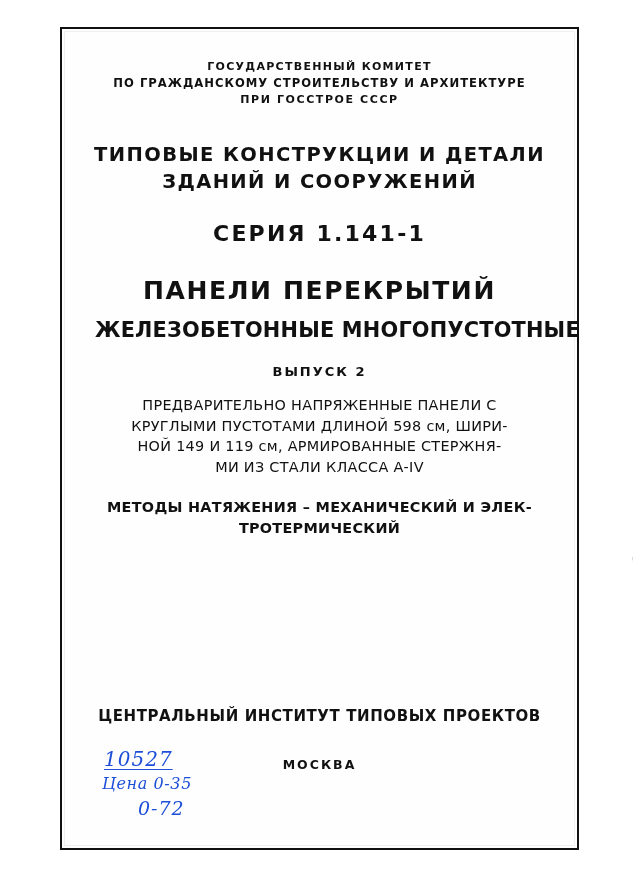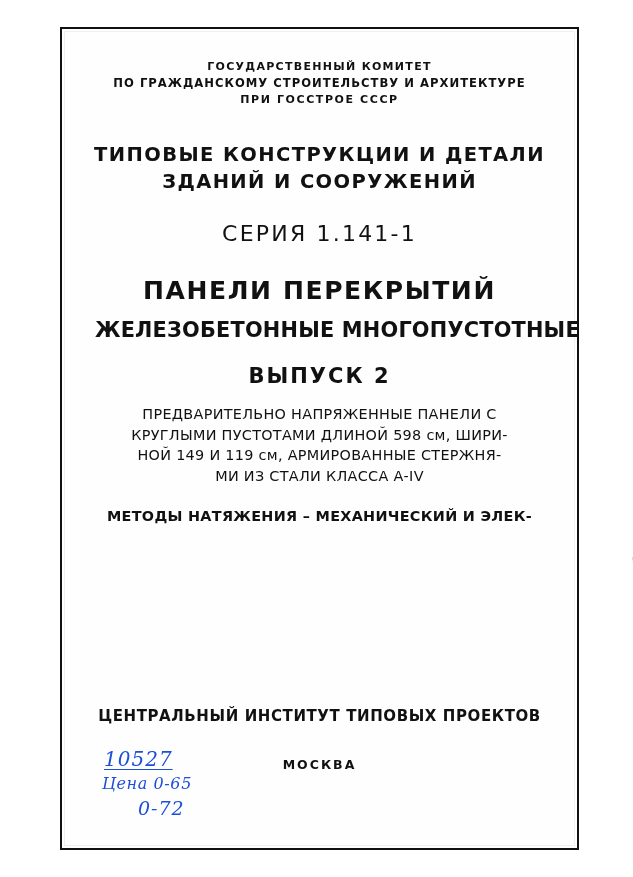--- a/index.html
+++ b/index.html
@@ -77,21 +77,21 @@
     font-size: 19.5px;
     font-weight: 700;
     letter-spacing: 1.4px;
     text-transform: uppercase;
     white-space: nowrap;
   }
 
   .series-number {
     margin-top: 26px;
     font-size: 22px;
-    font-weight: 400;
+    font-weight: 700;
     letter-spacing: 2.2px;
     text-transform: uppercase;
     white-space: nowrap;
   }
 
   .main-title {
     margin-top: 30px;
     font-size: 25px;
     font-weight: 700;
     letter-spacing: 1.6px;
@@ -103,21 +103,21 @@
     font-size: 21.5px;
     font-weight: 700;
     letter-spacing: 0.2px;
     text-transform: uppercase;
     white-space: nowrap;
     transform: scaleX(0.97);
   }
 
   .issue {
     margin-top: 22px;
-    font-size: 21px;
+    font-size: 13px;
     font-weight: 700;
     letter-spacing: 2px;
     text-transform: uppercase;
     white-space: nowrap;
     text-align: center;
   }
 
   
   .description {
     margin-top: 16px;
@@ -233,27 +233,28 @@
 
       <div class="description">
         <div class="d-line">ПРЕДВАРИТЕЛЬНО НАПРЯЖЕННЫЕ ПАНЕЛИ С</div>
         <div class="d-line">КРУГЛЫМИ ПУСТОТАМИ ДЛИНОЙ 598 см, ШИРИ-</div>
         <div class="d-line">НОЙ 149 И 119 см, АРМИРОВАННЫЕ СТЕРЖНЯ-</div>
         <div class="d-line">МИ ИЗ СТАЛИ КЛАССА А-IV</div>
       </div>
 
       <div class="methods">
         <div class="m-line">МЕТОДЫ НАТЯЖЕНИЯ – МЕХАНИЧЕСКИЙ И ЭЛЕК-</div>
+        <div class="m-line">ТРОТЕРМИЧЕСКИЙ</div>
       </div>
 
       <div class="institute">ЦЕНТРАЛЬНЫЙ ИНСТИТУТ ТИПОВЫХ ПРОЕКТОВ</div>
       <div class="city">МОСКВА</div>
 
       <div class="handwrite hw-number">10527</div>
-      <div class="handwrite hw-price">Цена 0-65</div>
+      <div class="handwrite hw-price">Цена 0-35</div>
       <div class="handwrite hw-date">0-72</div>
 
     </div>
   </div>
 
   <div class="watermark">gbi22.ru</div>
 
 </div>
 
 </body></html>

